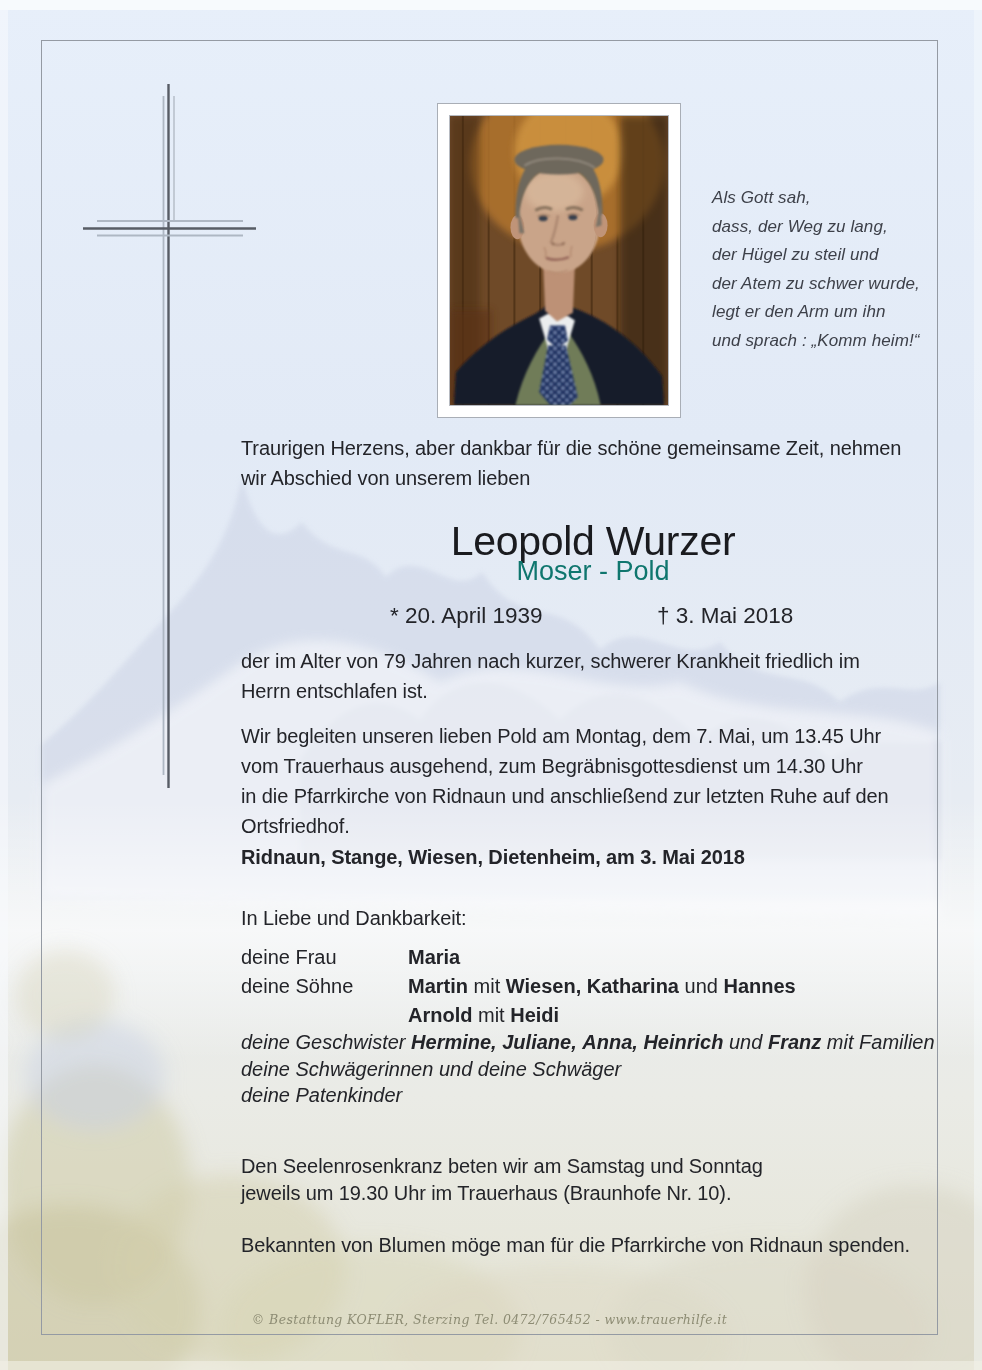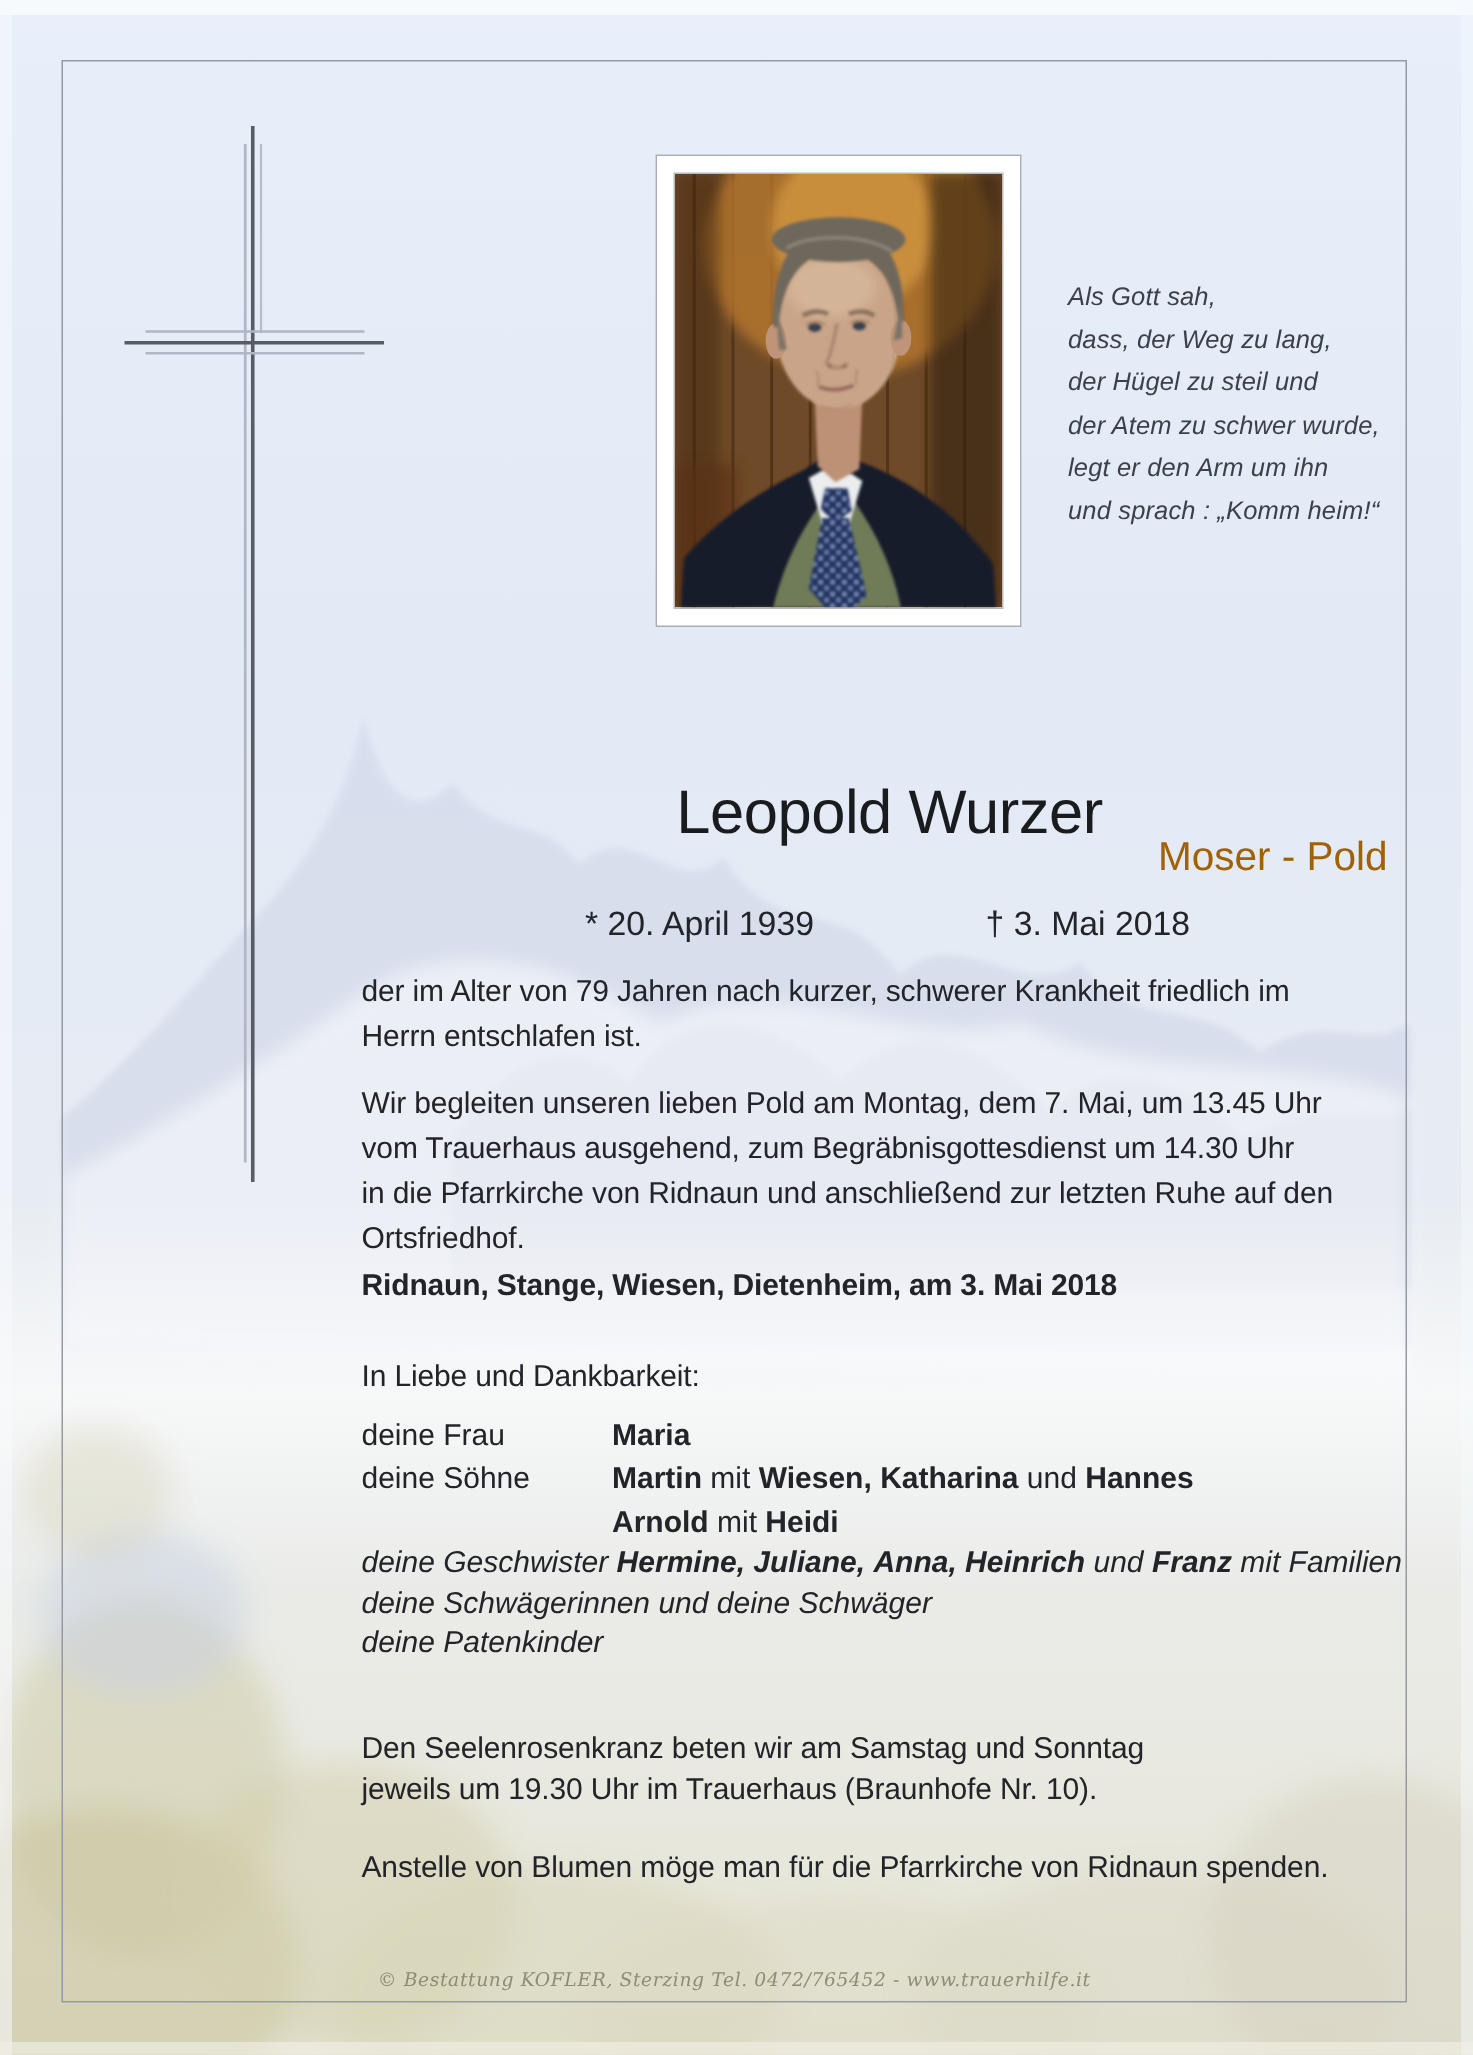--- a/index.html
+++ b/index.html
@@ -16,22 +16,22 @@
   .photo-inner svg{display:block;width:100%;height:100%;}
   
   .poem{position:absolute;left:712px;top:184px;width:232px;font-style:italic;
         font-size:17px;line-height:28.5px;color:#3d4049;white-space:pre-line;letter-spacing:.1px;}
   
   .tb{position:absolute;left:241px;width:682px;font-size:20px;line-height:30px;
       white-space:pre-line;letter-spacing:-.1px;}
   .intro{top:433px;}
   .name{position:absolute;left:261px;top:501px;width:664px;text-align:center;
         font-size:41px;font-weight:500;line-height:48px;color:#1a1b1f;letter-spacing:-.3px;margin-top:16px;}
-  .nickname{position:absolute;left:261px;top:555px;width:664px;text-align:right;
-        font-size:27px;line-height:32px;color:#a16207;}
+  .nickname{position:absolute;left:261px;top:555px;width:664px;text-align:center;
+        font-size:27px;line-height:32px;color:#0f766e;}
   .dates{position:absolute;left:241px;top:603px;width:682px;height:30px;font-size:22.5px;}
   .dates .birth{position:absolute;left:149px;}
   .dates .death{position:absolute;left:416px;}
   .p-death{top:646px;}
   .p-funeral{top:721px;}
   .places{top:842px;font-weight:700;}
   .grat{top:903px;}
   .fam-grid{position:absolute;left:241px;top:943px;width:682px;font-size:20px;}
   .fam-row{display:flex;line-height:29px;}
   .fam-label{width:167px;flex:none;}
@@ -195,20 +195,22 @@
     </div>
   </div>
 
   <div class="poem">Als Gott sah,
 dass, der Weg zu lang,
 der Hügel zu steil und
 der Atem zu schwer wurde,
 legt er den Arm um ihn
 und sprach : „Komm heim!“</div>
 
+  <div class="tb intro">Traurigen Herzens, aber dankbar für die schöne gemeinsame Zeit, nehmen
+wir Abschied von unserem lieben</div>
   <div class="name">Leopold Wurzer</div>
   <div class="nickname">Moser - Pold</div>
 
   <div class="dates">
     <span class="birth">* 20. April 1939</span>
     <span class="death">† 3. Mai 2018</span>
   </div>
 
   <div class="tb p-death">der im Alter von 79 Jahren nach kurzer, schwerer Krankheit friedlich im
 Herrn entschlafen ist.</div>
@@ -235,16 +237,16 @@
   </div>
 
   <div class="fam-lines">
     <div><span>deine Geschwister </span><span class="b">Hermine,</span><span> </span><span class="b">Juliane,</span><span> </span><span class="b">Anna,</span><span> </span><span class="b">Heinrich</span><span> und </span><span class="b">Franz</span><span> mit Familien</span></div>
     <div><span>deine Schwägerinnen und deine Schwäger</span></div>
     <div><span>deine Patenkinder</span></div>
   </div>
 
   <div class="tb p-rosary">Den Seelenrosenkranz beten wir am Samstag und Sonntag
 jeweils um 19.30 Uhr im Trauerhaus (Braunhofe Nr. 10).</div>
-  <div class="tb p-flowers">Anstelle von Blumen möge man für die Pfarrkirche von Ridnaun spenden.</div>
+  <div class="tb p-flowers">Bekannten von Blumen möge man für die Pfarrkirche von Ridnaun spenden.</div>
 
   <div class="footer">© Bestattung KOFLER, Sterzing   Tel. 0472/765452 - www.trauerhilfe.it</div>
 </div>
 
 </body></html>

